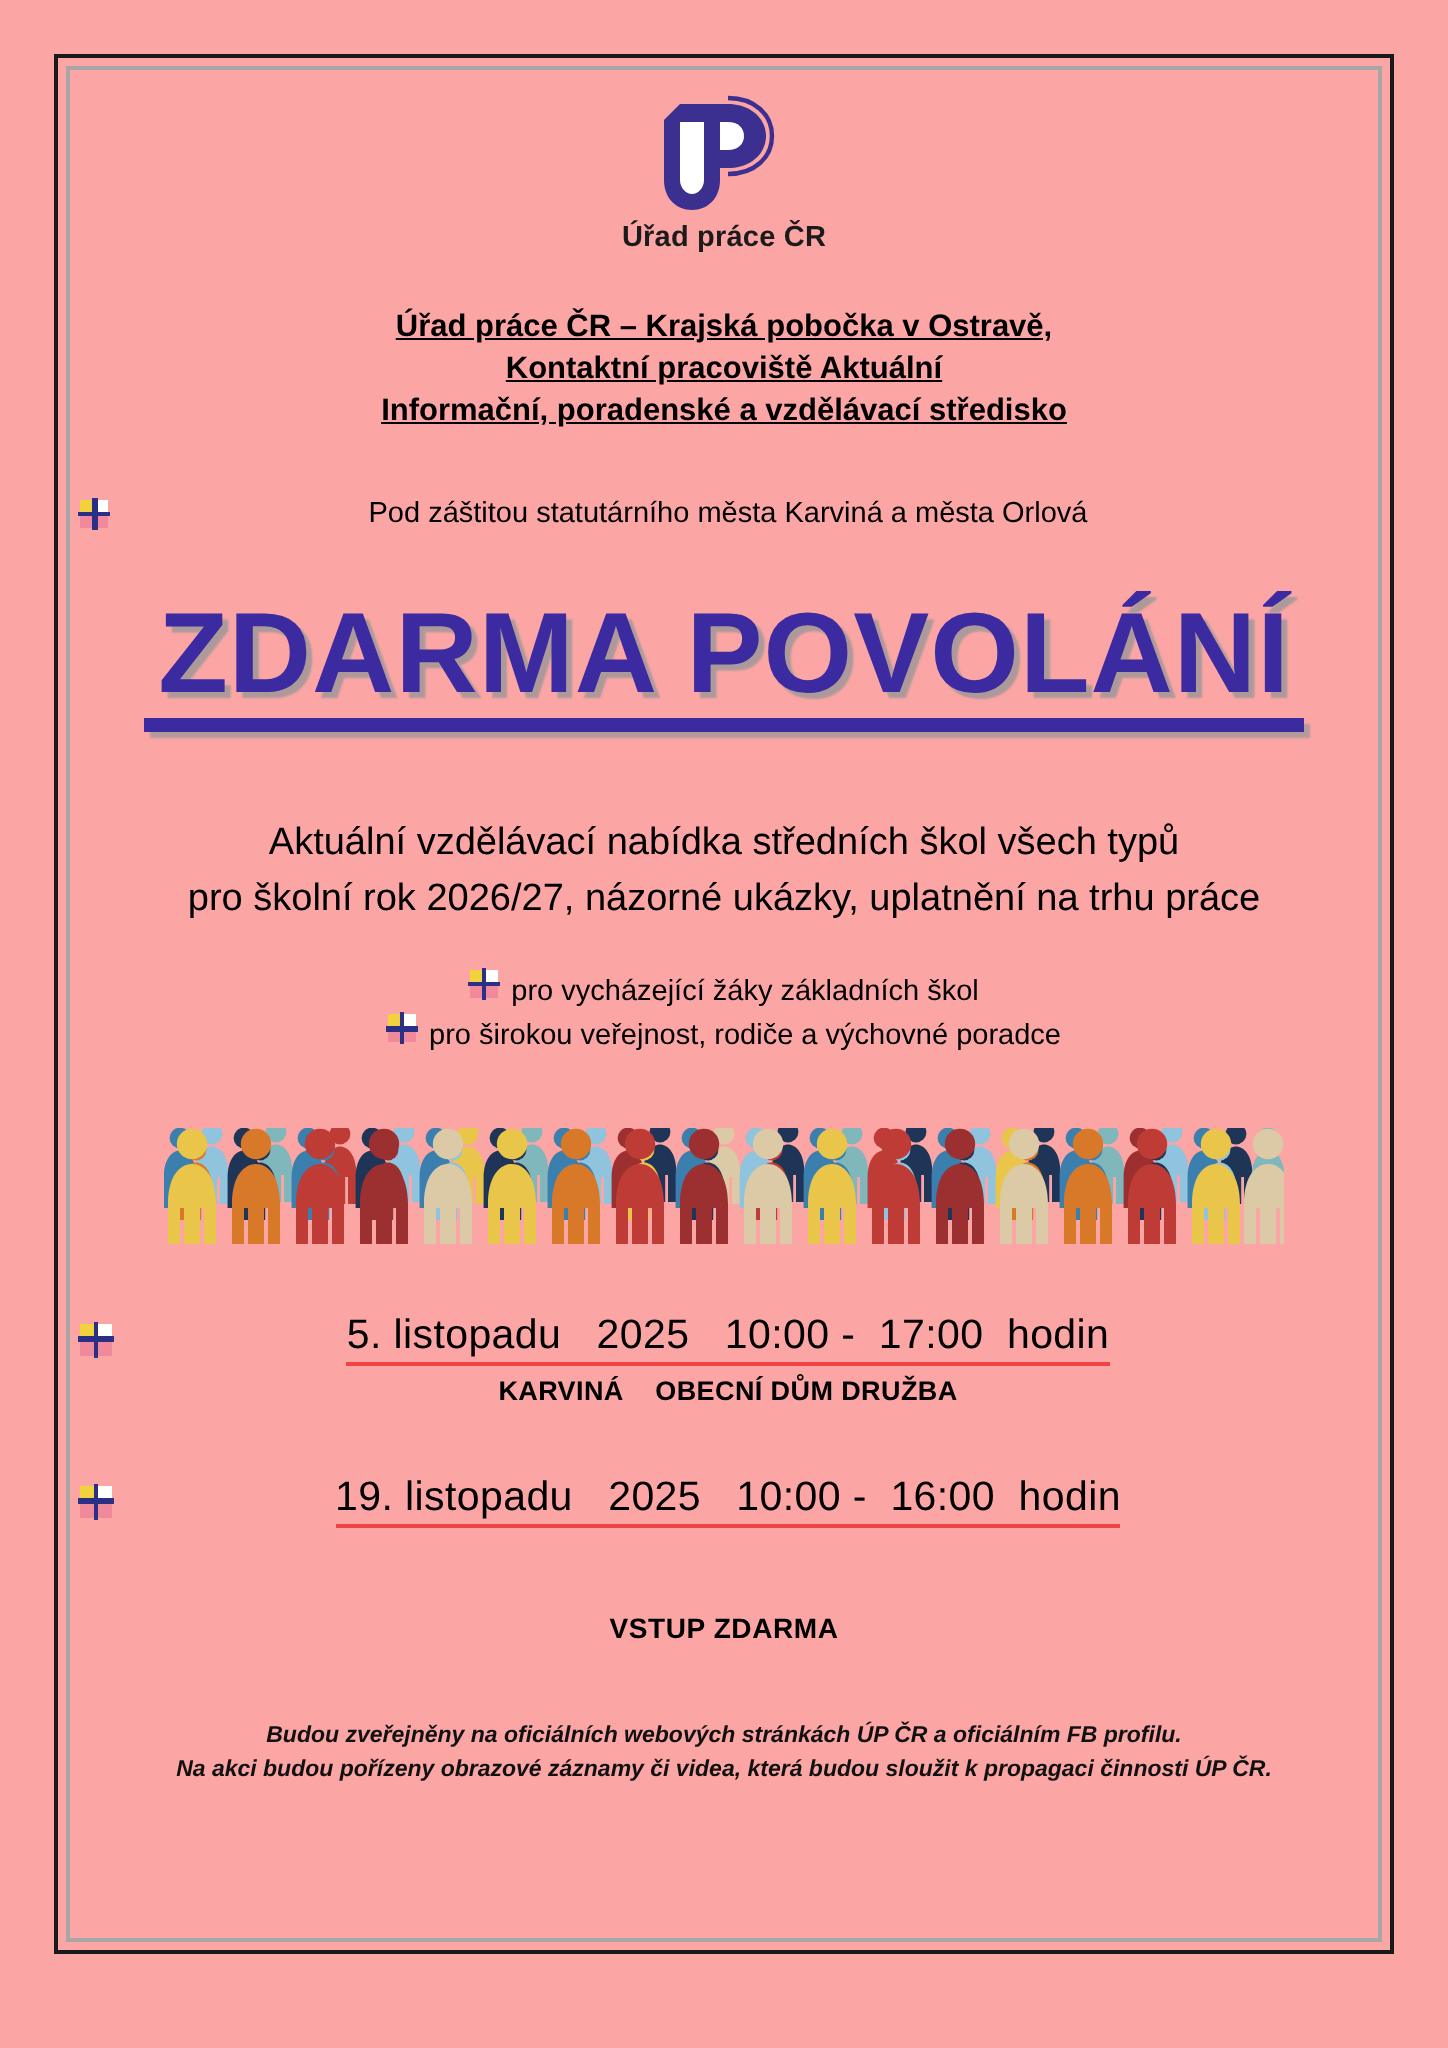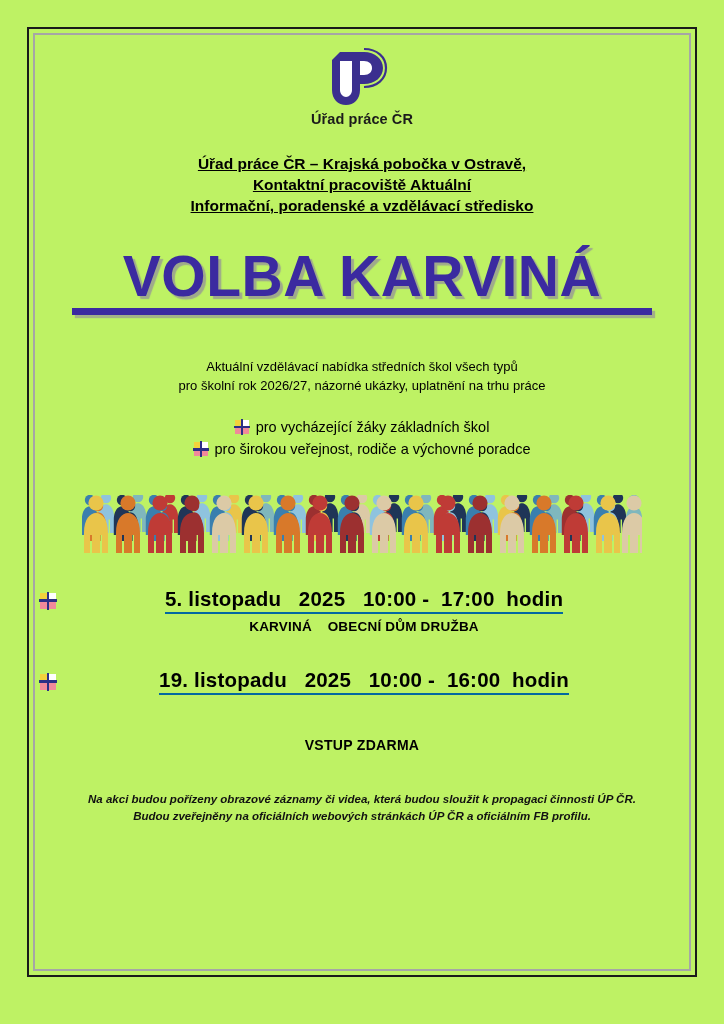--- a/index.html
+++ b/index.html
@@ -14,21 +14,21 @@
     font-family: "Liberation Sans", sans-serif;
     color: #000000;
     overflow: hidden;
   }
 
   
   .page {
     position: relative;
     width: 724px;
     height: 1024px;
-    background: #bef264;
+    background: #fca5a5;
     box-sizing: border-box;
   }
   .frame-outer {
     position: absolute;
     left: 27px;
     top: 27px;
     right: 27px;
     bottom: 47px;
     border: 2px solid #1a1a1a;
     box-sizing: border-box;
@@ -134,35 +134,34 @@
     height: 7px;
     background: #3b2aa0;
     margin: 1px auto 0;
     width: 580px;
     box-shadow: 3px 3px 1px rgba(150,150,150,.7);
   }
 
   
   .offer {
     text-align: center;
-    font-size: 13px;
+    font-size: 19px;
     line-height: 1.5;
     margin-top: 42px;
   }
 
   
   .audience {
     margin-top: 20px;
     display: flex;
     flex-direction: column;
     align-items: center;
   }
   .aud-row {
     display: flex;
-    align-items: center;
     font-size: 14.5px;
     line-height: 1.55;
   }
   .aud-row .bullet-icon { margin-right: 7px; }
 
   
   .crowd-band {
     margin: 34px auto 0;
     width: 560px;
     height: 58px;
@@ -189,23 +188,23 @@
   .event .bullet-icon .bq-horz { top: 6.8px; width: 18px; }
 
   .event-body {
     flex: 1;
     text-align: center;
     padding-left: 4px;
     padding-right: 16px;
   }
   .event-line {
     font-size: 20.5px;
-    font-weight: bold;
+    font-weight: normal;
     letter-spacing: .2px;
-    border-bottom: 2px solid #0369a1;
+    border-bottom: 2px solid #ef4444;
     display: inline-block;
     padding-bottom: 1px;
     white-space: pre;
   }
   .event-place {
     font-size: 13.5px;
     font-weight: bold;
     margin-top: 5px;
     letter-spacing: .2px;
     white-space: pre;
@@ -249,24 +248,35 @@
       </svg>
       <div class="logo-caption">Úřad práce ČR</div>
     </div>
 
     <div class="org-head">
       <div>Úřad práce ČR – Krajská pobočka v Ostravě,</div>
       <div>Kontaktní pracoviště Aktuální</div>
       <div>Informační, poradenské a vzdělávací středisko</div>
     </div>
 
+    <div class="patron">
+      <span class="bullet-icon">
+        <i class="bq-tl"></i>
+          <i class="bq-tr"></i>
+          <i class="bq-bl"></i>
+          <i class="bq-br"></i>
+        <i class="bq-vert"></i>
+          <i class="bq-horz"></i>
+      </span>
+      <div class="patron-text">Pod záštitou statutárního města Karviná a města Orlová</div>
+    </div>
 
 
     <div class="title-block">
-      <div class="big-title">VOLBA KARVINÁ</div>
+      <div class="big-title">ZDARMA POVOLÁNÍ</div>
       <div class="title-rule"></div>
     </div>
 
     <div class="offer">
       <div>Aktuální vzdělávací nabídka středních škol všech typů</div>
       <div>pro školní rok 2026/27, názorné ukázky, uplatnění na trhu práce</div>
     </div>
 
     <div class="audience">
       <div class="aud-row">
@@ -416,18 +426,18 @@
           <i class="bq-horz"></i>
       </span>
       <div class="event-body">
         <div><span class="event-line">19. listopadu   2025   10:00 -  16:00  hodin</span></div>
       </div>
     </div>
 
     <div class="free-entry">VSTUP ZDARMA</div>
 
     <div class="disclaimer">
+      <div>Budou zveřejněny na oficiálních webových stránkách ÚP ČR a oficiálním FB profilu.</div>
       <div>Na akci budou pořízeny obrazové záznamy či videa, která budou sloužit k propagaci činnosti ÚP ČR.</div>
-      <div>Budou zveřejněny na oficiálních webových stránkách ÚP ČR a oficiálním FB profilu.</div>
     </div>
 
   </div>
 </div>
 
 </body></html>

